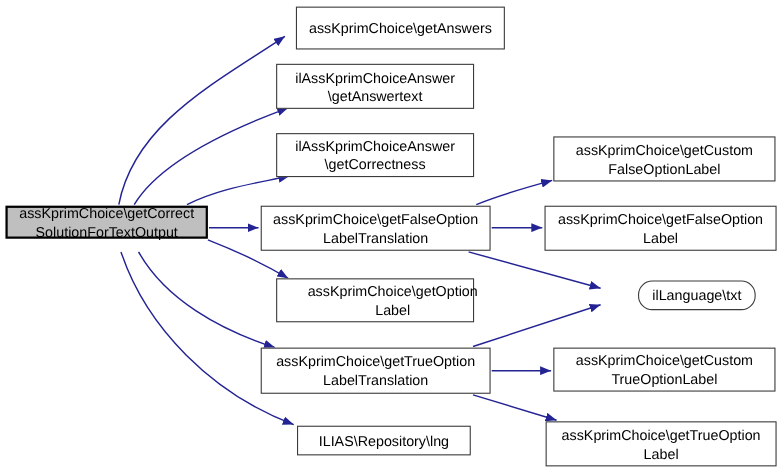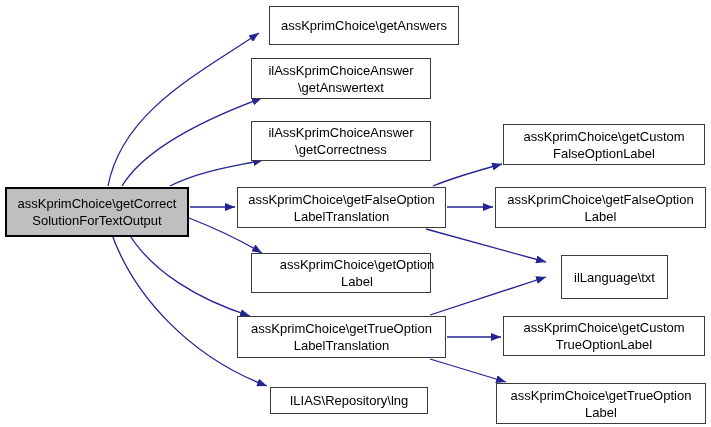--- a/index.html
+++ b/index.html
@@ -34,31 +34,31 @@
     text-align:center;
     white-space:pre-line;
     cursor:pointer;
   }
   .node.root{
     background:var(--root-fill);
     border:2px solid var(--root-border);
     cursor:default;
   }
   
-  .n-root{left:5px;top:187px;width:184px;height:50px;}
+  .n-root{left:5px;top:187px;width:184px;height:30px;}
   .n-get-answers{left:237px;top:6px;width:190px;height:39px;margin-left:32px;}
   .n-get-answertext{left:251px;top:58px;width:180px;height:41px;}
   .n-get-correctness{left:251px;top:121px;width:180px;height:40px;}
   .n-get-false-option-label-translation{left:237px;top:187px;width:209px;height:41px;}
   .n-get-option-label{left:251px;top:253px;width:180px;height:40px;padding-left:32px;}
   .n-get-true-option-label-translation{left:237px;top:316px;width:209px;height:42px;}
   .n-lng{left:270px;top:387px;width:158px;height:27px;}
   .n-get-custom-false-option-label{left:503px;top:124px;width:202px;height:41px;}
   .n-get-false-option-label{left:495px;top:187px;width:211px;height:41px;}
-  .n-txt{left:561px;top:255px;width:107px;height:44px;}
+  .n-txt{left:580px;top:255px;width:107px;height:27px;border-radius:13px;}
   .n-get-custom-true-option-label{left:503px;top:316px;width:202px;height:40px;}
   .n-get-true-option-label{left:496px;top:383px;width:210px;height:41px;}
 </style>
 </head>
 <body>
 
 <div class="canvas">
 
   <svg id="edges" viewBox="0 0 711 427" xmlns="http://www.w3.org/2000/svg">
     <defs>

